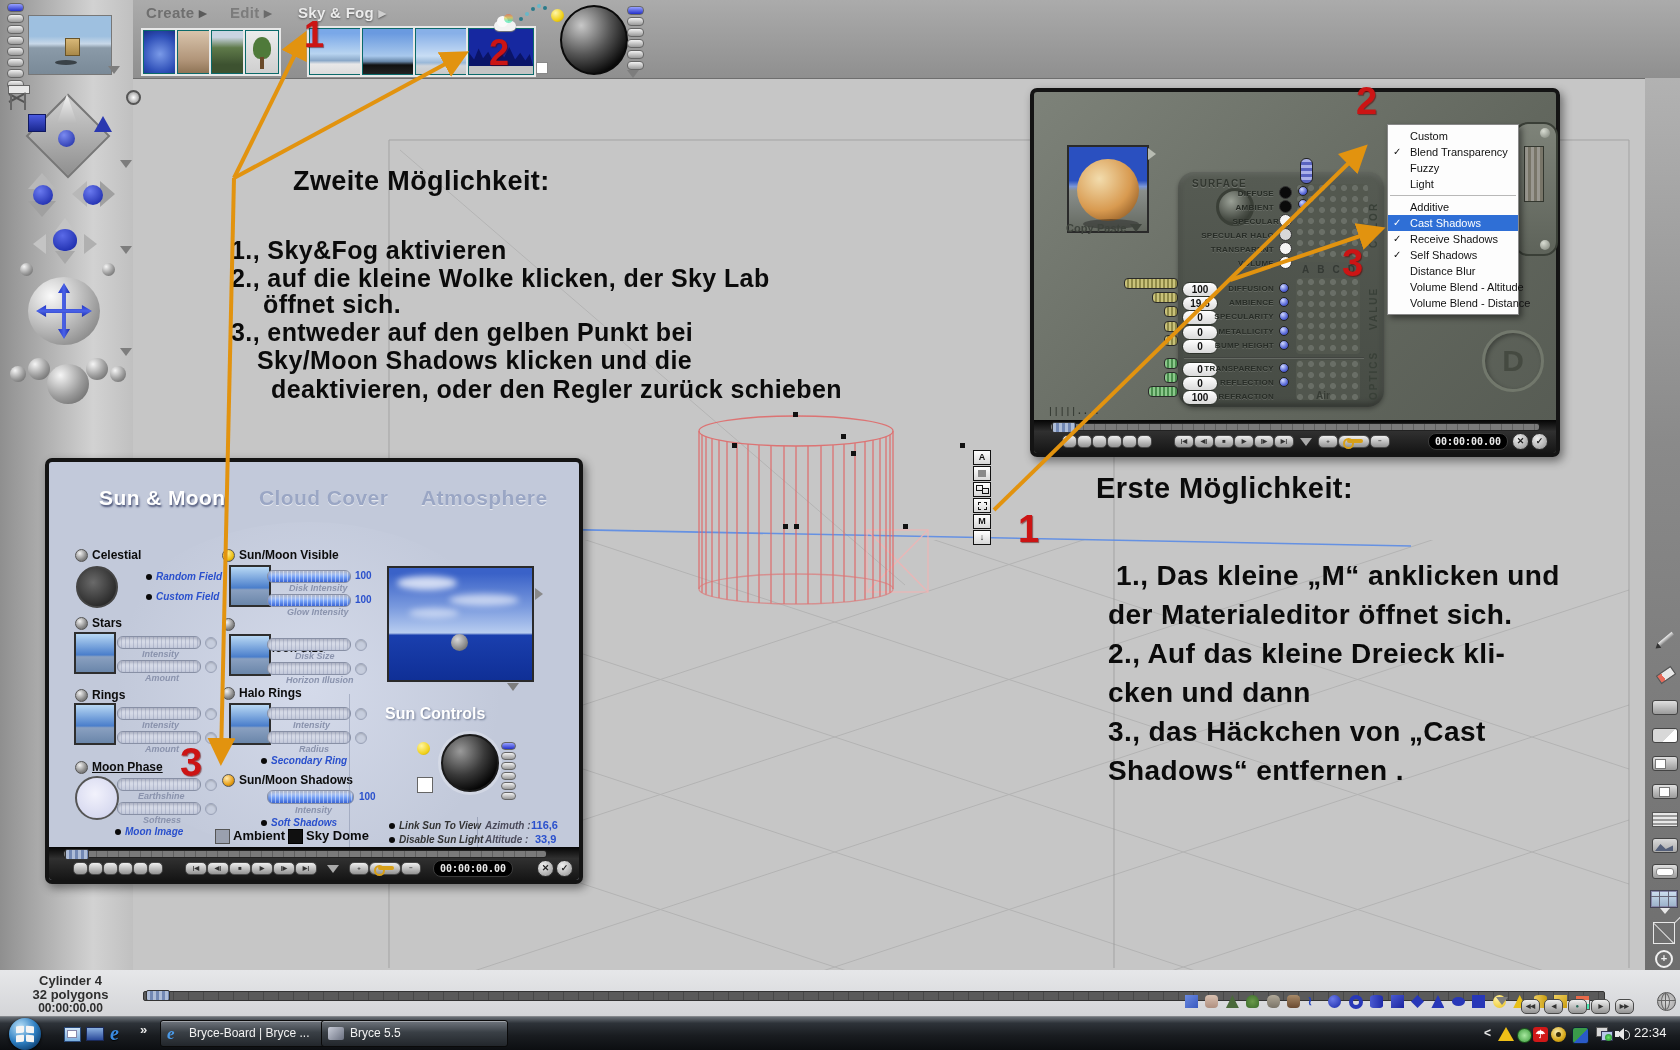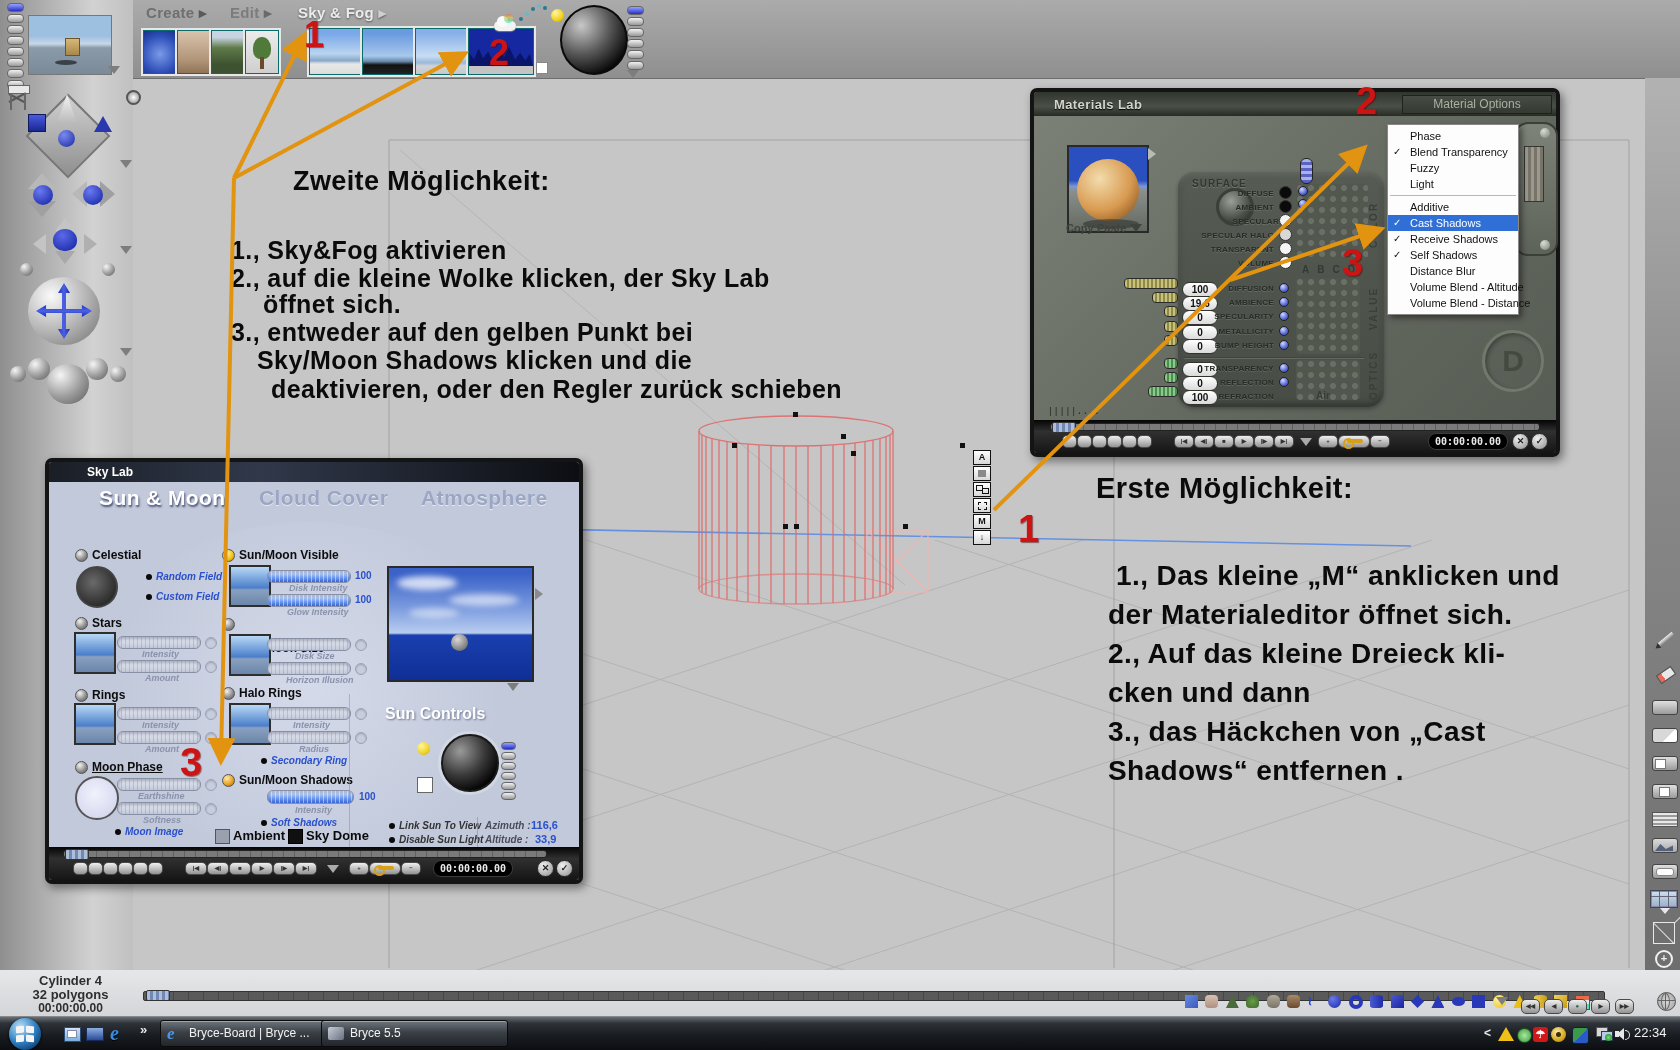--- a/index.html
+++ b/index.html
@@ -325,23 +325,20 @@
       <div style="width:5px;height:4px;border:1px solid #111;margin:-3px 0 0 8px;"></div>
     </div>
   <div class="vtool" style="margin-top:1px;">
       <div style="width:7px;height:6px;border:1px dashed #111;margin:3px auto 0;"></div>
     </div>
   <div class="vtool" style="margin-top:1px;">M</div>
   <div class="vtool" style="margin-top:1px;">↓</div>
 </div>
 
 <div class="a winframe skylab" style="left:45px;top:458px;width:530px;height:418px;z-index:10;">
-  <div class="a sl-title" style="left:0;top:0;width:100%;height:20px;border-radius:3px 3px 0 0;">
-    <span class="a" style="left:38px;top:3px;">Sky Lab</span>
-  </div>
 
   <div class="a sl-tab on" style="left:50px;top:24px;">Sun &amp; Moon</div>
   <div class="a sl-tab off" style="left:210px;top:24px;">Cloud Cover</div>
   <div class="a sl-tab off" style="left:372px;top:24px;">Atmosphere</div>
 
   <div class="a" style="left:40px;top:60px;width:440px;height:330px;border-radius:50%;background:radial-gradient(circle,#d4daea 0%,rgba(212,218,234,0) 70%);"></div>
 
   <div class="a dotbtn" style="left:26px;top:87px;"></div>
   <div class="a seclabel" style="left:43px;top:86px;">Celestial</div>
   <div class="a" style="left:27px;top:104px;width:38px;height:38px;border-radius:50%;background:radial-gradient(circle at 40% 38%,#6a6a6a,#2e2e2e 70%,#111);border:2px solid #444;"></div>
@@ -473,24 +470,20 @@
         <div style="position:absolute;left:4px;top:2px;width:7px;height:7px;border:2px solid #d8a018;border-radius:50%;"></div>
       </div>
     <div class="t-pill a" style="left:352px;top:15px;width:18px;">−</div>
     <div class="timecode a" style="left:384px;top:13px;width:78px;height:15px;">00:00:00.00</div>
     <div class="roundbtn a" style="left:488px;top:13px;width:15px;height:15px;">✕</div>
     <div class="roundbtn a" style="left:507px;top:13px;width:15px;height:15px;">✓</div>
   </div>
 </div>
 
 <div class="a winframe matlab" style="left:1030px;top:88px;width:522px;height:361px;z-index:10;">
-  <div class="a" style="left:0;top:0;width:100%;height:24px;background:linear-gradient(#30352e,#4a4f47 60%,#262b24);border-radius:3px 3px 0 0;">
-    <span class="a ml-title" style="left:20px;top:5px;">Materials Lab</span>
-    <div class="a ml-opts" style="left:368px;top:3px;width:148px;height:17px;line-height:17px;">Material Options</div>
-  </div>
 
   <div class="a" style="left:33px;top:53px;width:78px;height:84px;border:2px solid #2a2a2a;background:linear-gradient(#2a50c0 40%,#7a96d8 47%,#8a8f8c 52%,#63685f);">
     <div style="position:absolute;left:8px;top:12px;width:62px;height:62px;border-radius:50%;background:radial-gradient(circle at 36% 32%,#f2dcad,#d89a50 55%,#8a5520 90%);"></div>
     <div style="position:absolute;left:14px;bottom:2px;width:56px;height:10px;border-radius:50%;background:rgba(20,20,20,.4);"></div>
   </div>
   <div class="a tri-r" style="left:114px;top:56px;border-left-color:#b8bcb2;"></div>
   <div class="a" style="left:32px;top:130px;font-size:11px;font-weight:bold;color:#3e433c;">Copy</div>
   <div class="a" style="left:63px;top:130px;font-size:11px;font-weight:bold;color:#3e433c;">Paste</div>
   <div class="a tri-d" style="left:96px;top:132px;border-top-color:#3e433c;"></div>
 
@@ -592,21 +585,21 @@
         <div style="position:absolute;left:4px;top:2px;width:7px;height:7px;border:2px solid #d8a018;border-radius:50%;"></div>
       </div>
     <div class="t-pill a" style="left:336px;top:15px;width:18px;">−</div>
     <div class="timecode a" style="left:394px;top:13px;width:78px;height:15px;">00:00:00.00</div>
     <div class="roundbtn a" style="left:478px;top:13px;width:15px;height:15px;">✕</div>
     <div class="roundbtn a" style="left:497px;top:13px;width:15px;height:15px;">✓</div>
   </div>
 </div>
 
 <div class="a menu" style="left:1387px;top:124px;width:130px;z-index:40;padding:3px 0;">
-  <div class="mi">Phase</div>
+  <div class="mi">Custom</div>
   <div class="mi checked">Blend Transparency</div>
   <div class="mi">Fuzzy</div>
   <div class="mi">Light</div>
   <div class="msep"></div>
   <div class="mi">Additive</div>
   <div class="mi checked hl">Cast Shadows</div>
   <div class="mi checked">Receive Shadows</div>
   <div class="mi checked">Self Shadows</div>
   <div class="mi">Distance Blur</div>
   <div class="mi">Volume Blend - Altitude</div>

